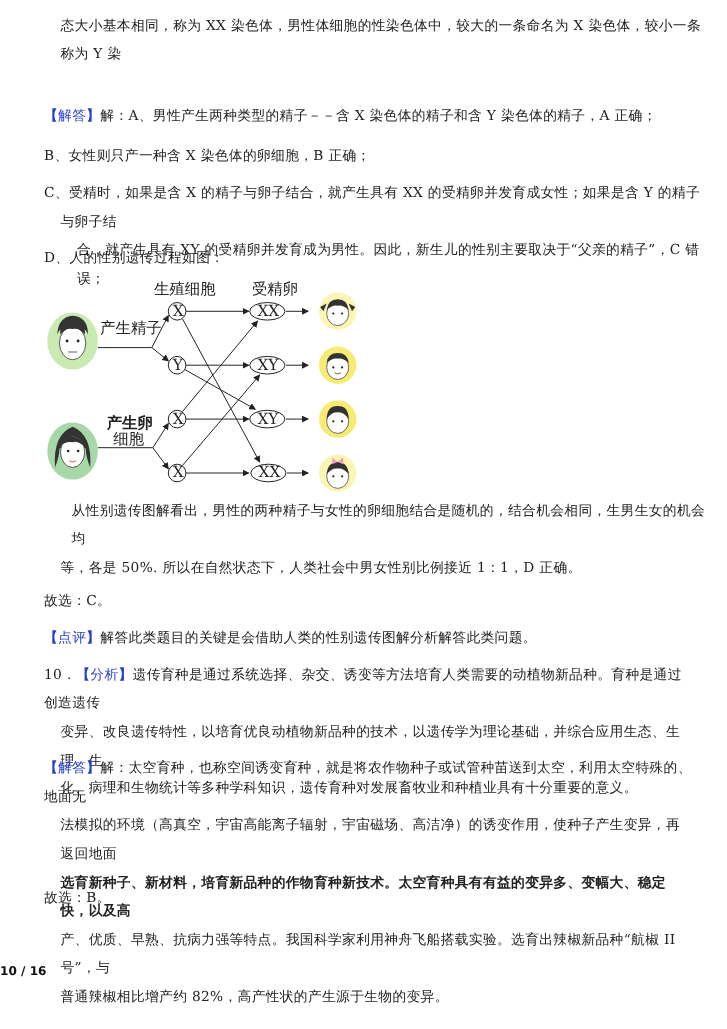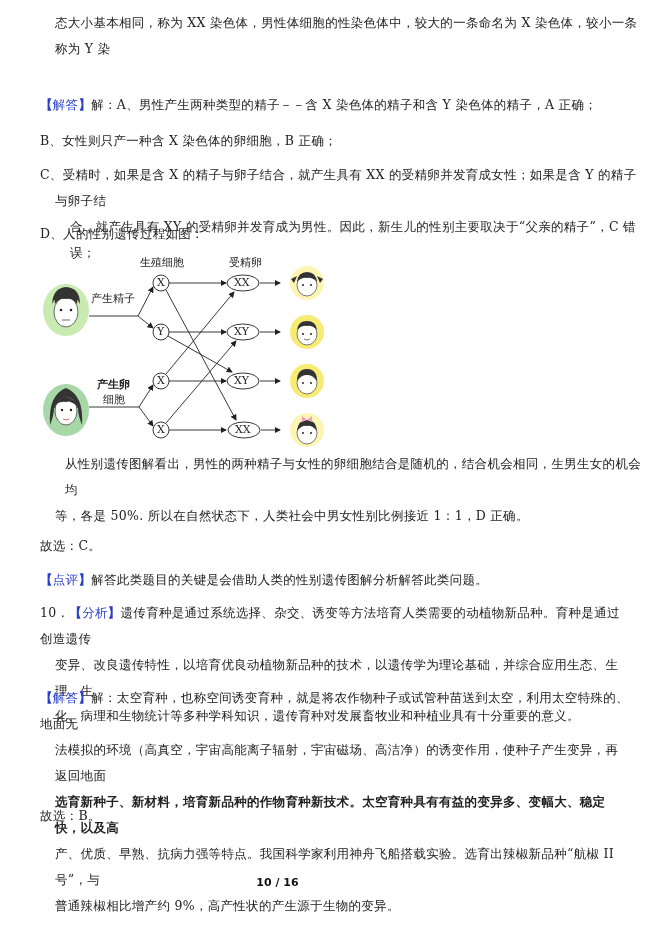--- a/index.html
+++ b/index.html
@@ -8,22 +8,22 @@
     font-family: "DejaVu Serif", "Liberation Serif", serif;
     color: #222222; font-size: 12.5px;
   }
   .para { position: absolute; left: 40px; width: 590px; line-height: 26px; letter-spacing: 0.3px; }
   .indent { padding-left: 15px; }
   .hang { padding-left: 15px; text-indent: -15px; }
   .tag { color: #2a3fc7; text-align: center; }
   .tag-br { color: #2a3fc7; font-weight: bold; }
   .diagram { position: absolute; left: 40px; top: 250px; width: 300px; height: 200px; }
   .diagram svg { position: absolute; left: 0; top: 0; }
-  .dlabel { position: absolute; font-family: "DejaVu Sans", "Liberation Sans", sans-serif; font-size: 11px; color: #222; line-height: 14px; }
-  .footer { position: absolute; left: 0; width: 555px; top: 876px; text-align: center;
+  .dlabel { position: absolute; font-family: "DejaVu Sans", "Liberation Sans", sans-serif; font-size: 14px; color: #222; line-height: 14px; }
+  .footer { position: absolute; left: 0; width: 555px; top: 876px; text-align: left;
             font-family: "DejaVu Sans", "Liberation Sans", sans-serif; font-weight: bold; font-size: 11px; color: #111; }
 </style>
 </head>
 <body>
 
 <div class="para indent" style="top:10px;">
   <div>态大小基本相同，称为 XX 染色体，男性体细胞的性染色体中，较大的一条命名为 X 染色体，较小一条称为 Y 染</div>
 </div>
 
 <div class="para" style="top:92px;">
@@ -160,17 +160,17 @@
   <div style="padding-left:15px;font-family:Liberation Mono, monospace;">化、病理和生物统计等多种学科知识，遗传育种对发展畜牧业和种植业具有十分重要的意义。</div>
 </div>
 
 <div class="para" style="top:685px;">
   <div>
     <span class="tag-br">【</span><span class="tag">解答</span><span class="tag-br">】</span><span>解：太空育种，也称空间诱变育种，就是将农作物种子或试管种苗送到太空，利用太空特殊的、地面无</span>
   </div>
   <div style="padding-left:15px;">法模拟的环境（高真空，宇宙高能离子辐射，宇宙磁场、高洁净）的诱变作用，使种子产生变异，再返回地面</div>
   <div style="padding-left:15px;font-weight:bold;">选育新种子、新材料，培育新品种的作物育种新技术。太空育种具有有益的变异多、变幅大、稳定快，以及高</div>
   <div style="padding-left:15px;">产、优质、早熟、抗病力强等特点。我国科学家利用神舟飞船搭载实验。选育出辣椒新品种“航椒 II 号”，与</div>
-  <div style="padding-left:15px;">普通辣椒相比增产约 9%，高产性状的产生源于生物的变异。</div>
+  <div style="padding-left:15px;">普通辣椒相比增产约 82%，高产性状的产生源于生物的变异。</div>
 </div>
 <div class="para" style="top:803px;">故选：B。</div>
 
 <div class="footer">10 / 16</div>
 
 </body></html>

